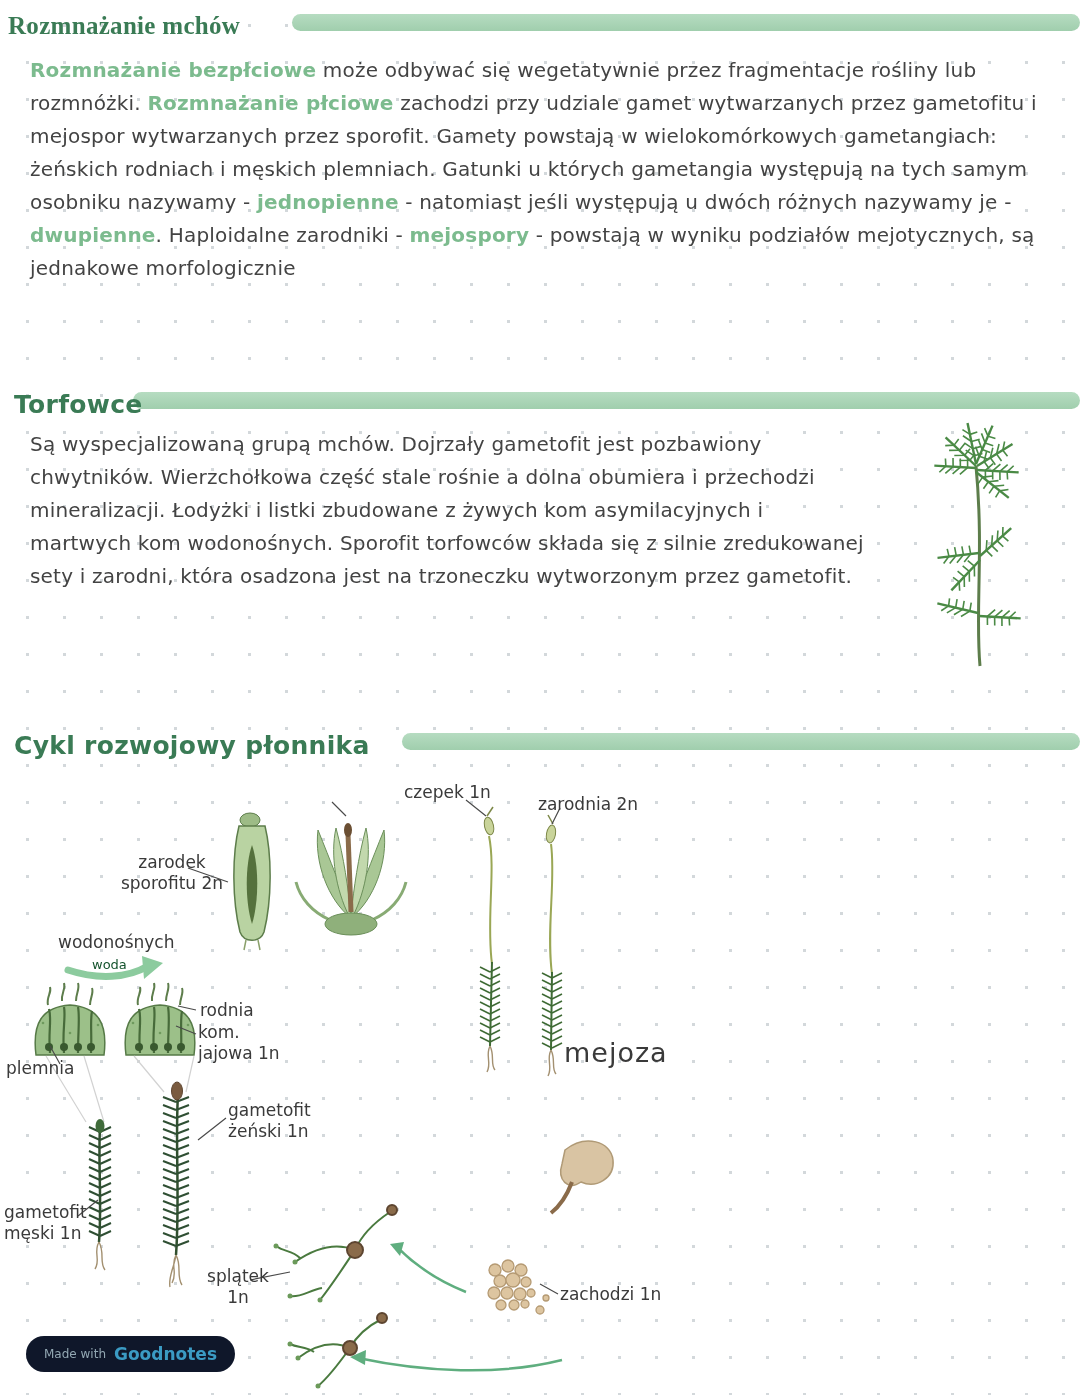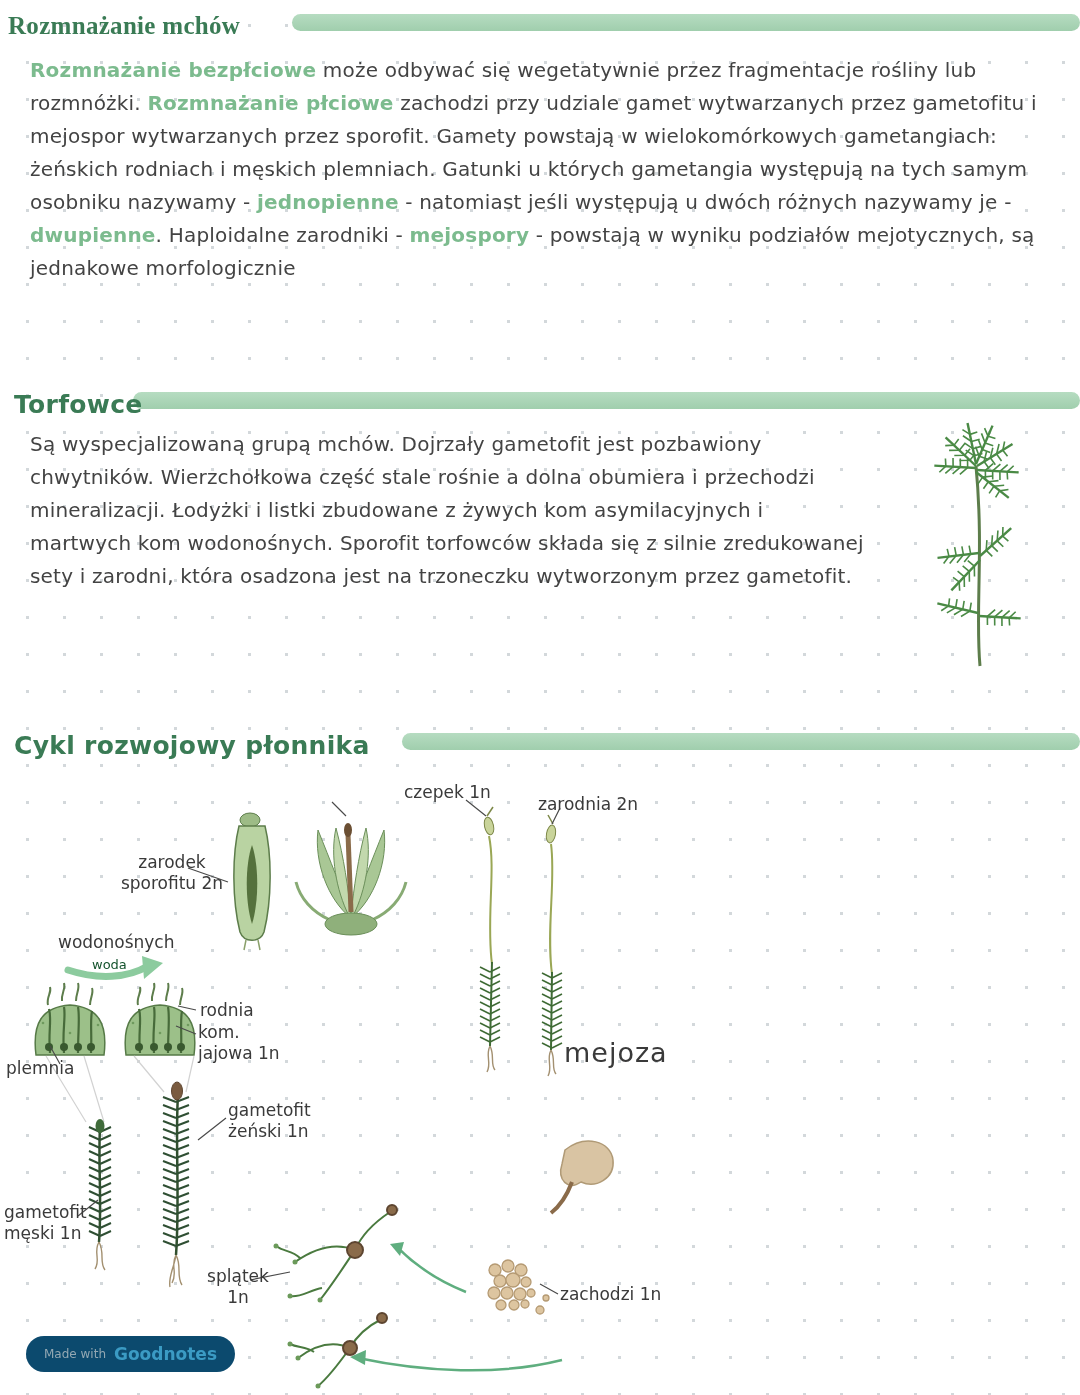--- a/index.html
+++ b/index.html
@@ -8,21 +8,21 @@
   .page{position:relative;width:1080px;height:1395px;overflow:hidden;background:#fff;}
   .dots{position:absolute;inset:0;background-image:radial-gradient(#d3d8db 1.6px,transparent 1.8px);background-size:37px 37px;background-position:9px 7px;}
   .title{position:absolute;font-weight:bold;color:#3a7b55;font-size:25px;letter-spacing:.3px;white-space:nowrap;}
   .bar{position:absolute;height:17px;border-radius:12px;background:linear-gradient(180deg,#b6dcc1,#a0cead);}
   .para{position:absolute;font-size:20px;line-height:33px;color:#434343;letter-spacing:.2px;}
   .hl{color:#7cbb8e;font-weight:bold;}
   .lbl{position:absolute;font-size:17px;color:#3a3a3a;line-height:21px;}
   .center{text-align:center;}
   .mejoza{font-size:27px;letter-spacing:1px;}
   .woda{font-size:13px;color:#14532d;}
-  .badge{position:absolute;left:26px;top:1336px;display:flex;align-items:center;gap:8px;background:#0c4a6e;border-radius:18px;padding:8px 18px;}
+  .badge{position:absolute;left:26px;top:1336px;display:flex;align-items:center;gap:8px;background:#0f172a;border-radius:18px;padding:8px 18px;}
   .badge .mw{font-size:12px;color:#93a8b3;}
   .badge .gn{font-size:17px;font-weight:bold;color:#3b9bc4;}
   .abs{position:absolute;}
   .diagram{position:absolute;left:0;top:750px;width:1080px;height:645px;}
 </style>
 </head>
 <body>
 
 <div class="page">
   <div class="dots"></div>

